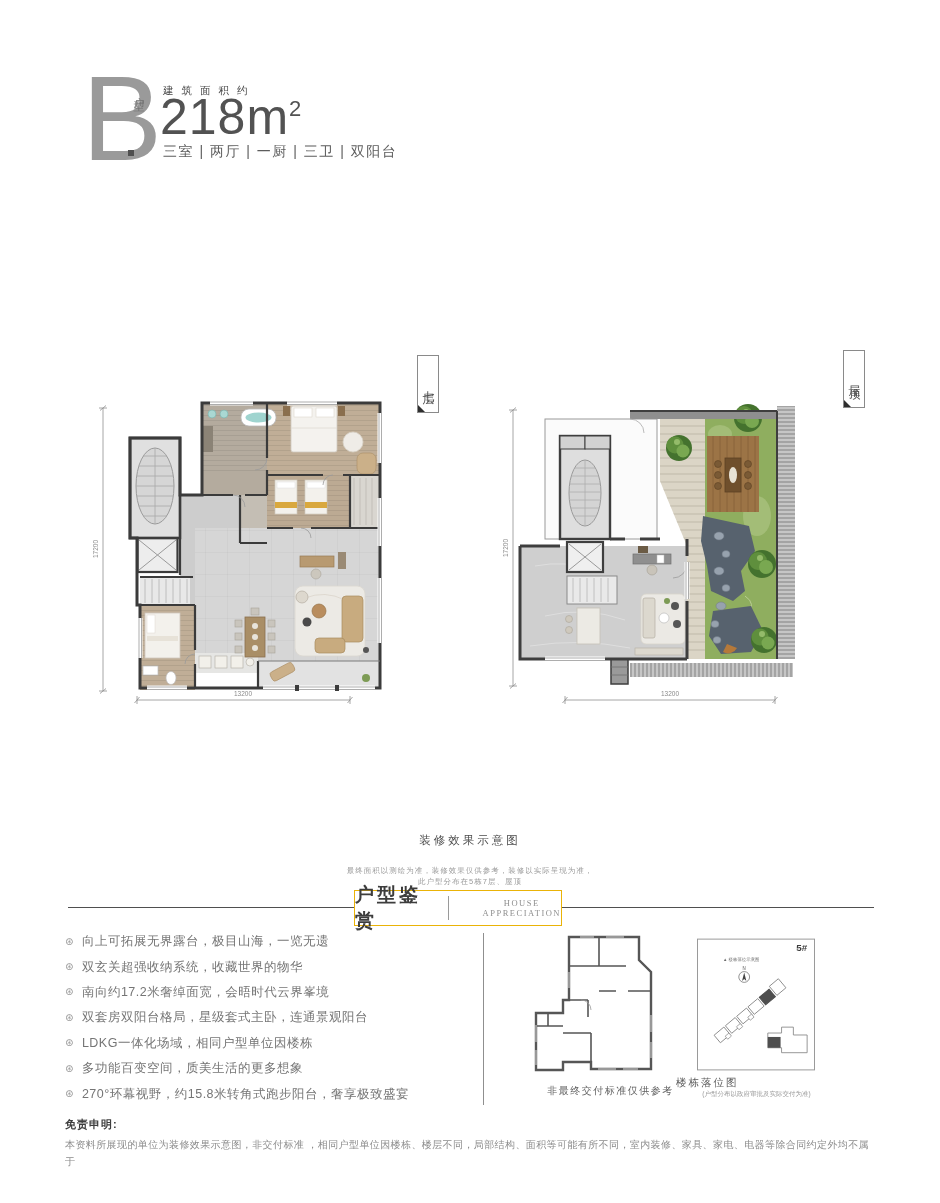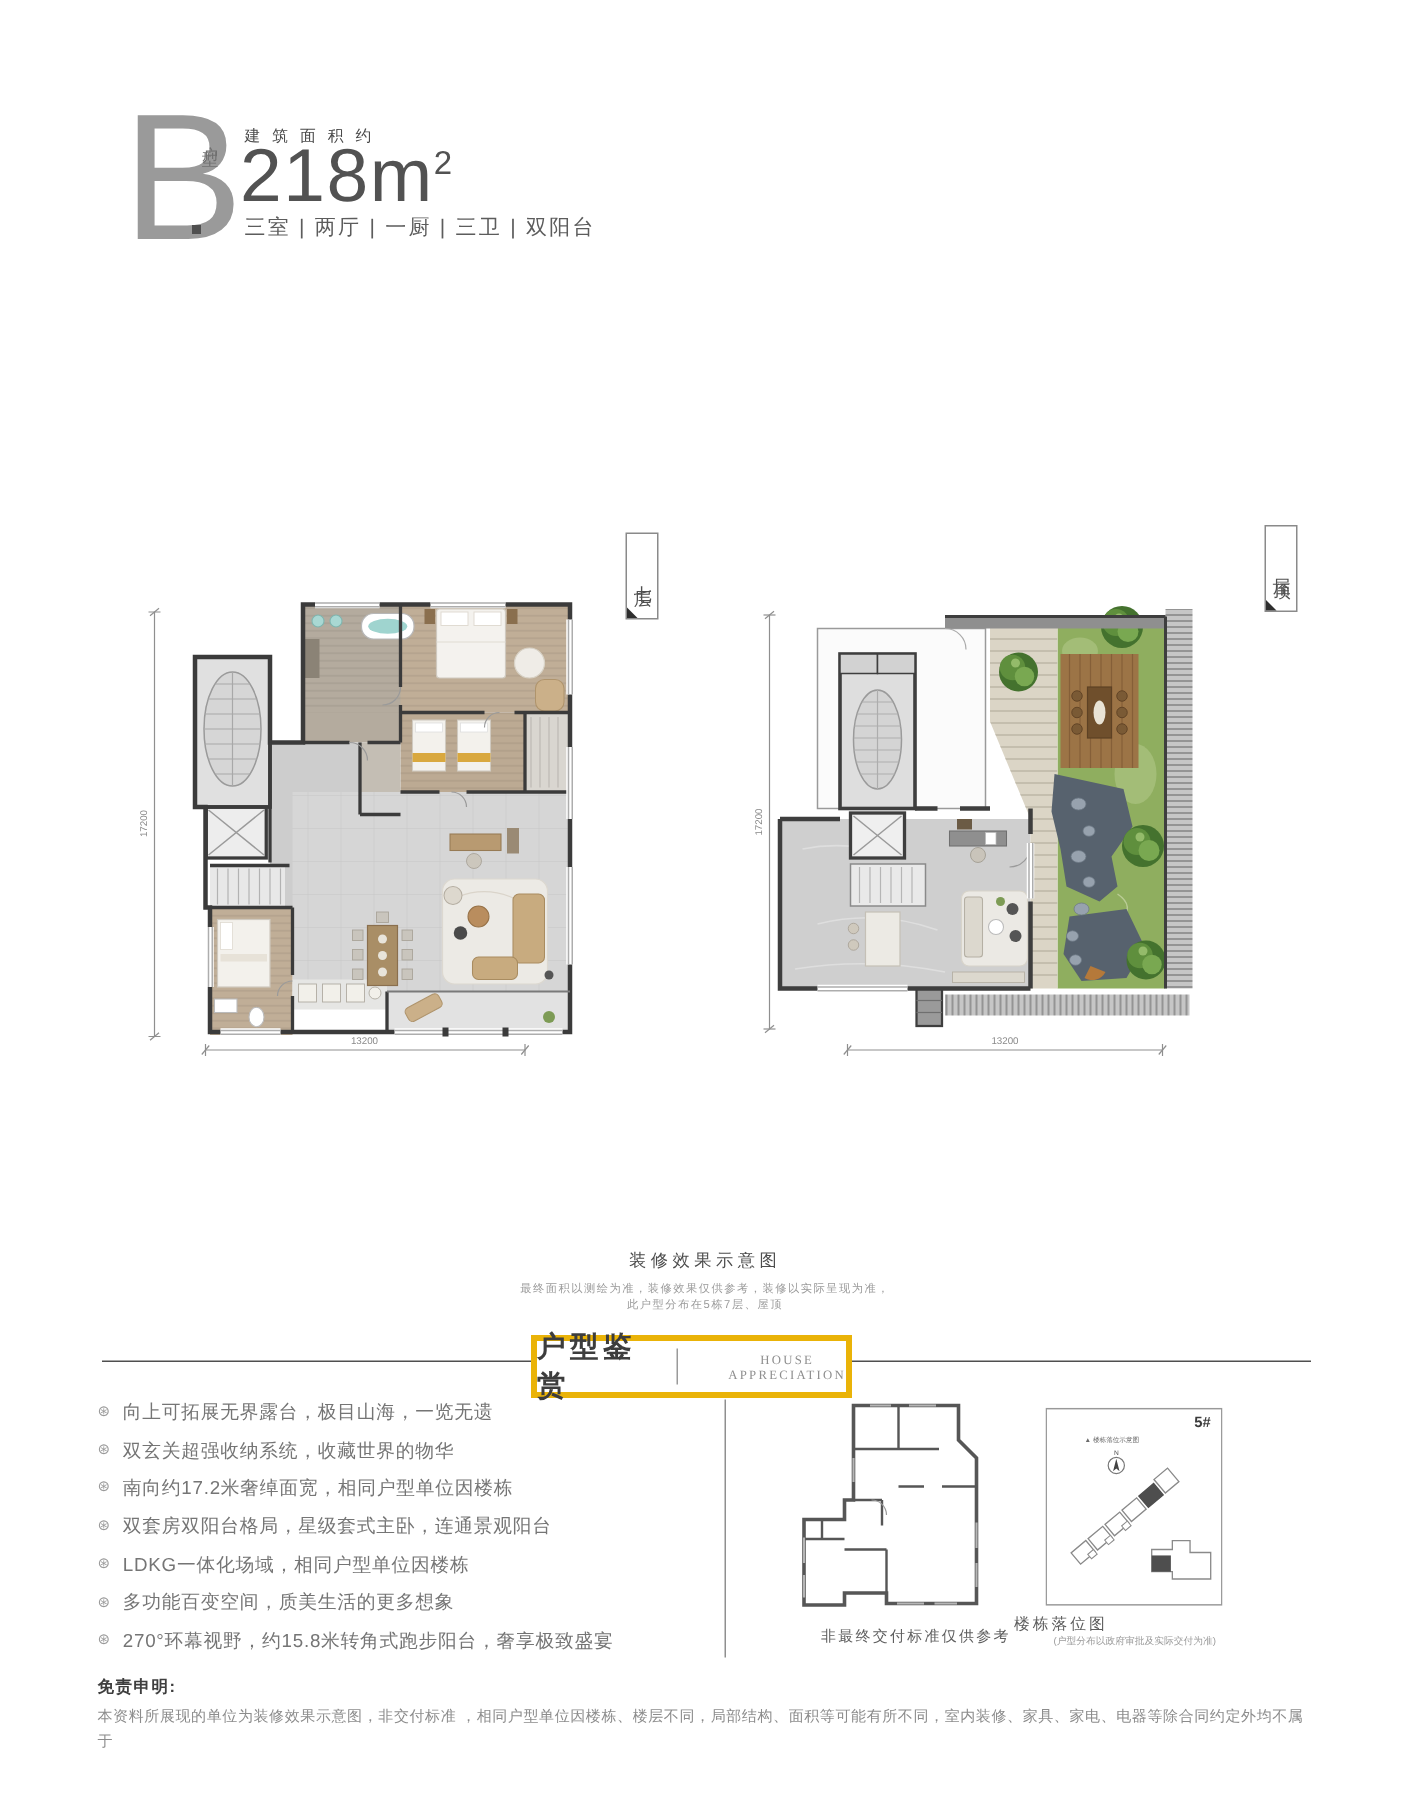--- a/index.html
+++ b/index.html
@@ -20,25 +20,25 @@
   .floor-tag{width:20px;height:56px;border:1px solid #8a8a8a;display:flex;align-items:center;justify-content:center;
              writing-mode:vertical-rl;font-size:12px;letter-spacing:3px;color:#4f4f4f;background:#fff;}
   .floor-tag .corner{position:absolute;left:0;bottom:0;width:0;height:0;
              border-left:7px solid #2e2e2e;border-top:7px solid transparent;}
   #tag-level7{left:417px;top:355px;}
   #tag-roof{left:843px;top:350px;}
 
   
   #render-note{left:170px;top:833px;width:600px;text-align:center;}
   #render-note .t{font-size:11.5px;letter-spacing:3px;color:#4c4c4c;}
-  #render-note .s{font-size:7.5px;line-height:11px;color:#9b9b9b;letter-spacing:1px;margin-top:5px;}
+  #render-note .s{font-size:7.5px;line-height:11px;color:#9b9b9b;letter-spacing:1px;margin-top:17px;}
 
   
   #sec-line{left:68px;top:907px;width:806px;border-top:1px solid #4f4f4f;height:0;}
-  #sec-box{left:354px;top:890px;width:206px;height:34px;background:#fff;border:4px solid #eab308;
+  #sec-box{left:354px;top:890px;width:206px;height:34px;background:#fff;border:1px solid #eab308;
            display:flex;align-items:center;justify-content:center;}
   #sec-box .cn{font-family:"Liberation Serif","DejaVu Serif",serif;font-size:19px;font-weight:bold;color:#3d3d3d;letter-spacing:3px;}
   #sec-box .vdiv{width:1px;height:24px;background:#9a9a9a;margin:0 9px 0 7px;}
   #sec-box .en{font-family:"Liberation Serif","DejaVu Serif",serif;font-size:8.5px;color:#8f8f8f;
                letter-spacing:1.5px;line-height:10px;text-align:center;margin-left:25px;}
 
   
   #features{left:65px;top:929px;width:412px;list-style:none;margin:0;padding:0;}
   #features li{height:25.4px;display:flex;align-items:center;font-size:12.5px;color:#757575;letter-spacing:0.5px;}
   #features .blt{color:#9a9a9a;font-size:10px;margin-right:8px;line-height:1;}
@@ -538,21 +538,21 @@
     <li>
         <span class="blt">⊛</span>
         <span>向上可拓展无界露台，极目山海，一览无遗</span>
       </li>
     <li>
         <span class="blt">⊛</span>
         <span>双玄关超强收纳系统，收藏世界的物华</span>
       </li>
     <li>
         <span class="blt">⊛</span>
-        <span>南向约17.2米奢绰面宽，相同户型单位因楼栋</span>
+        <span>南向约17.2米奢绰面宽，会晤时代云界峯境</span>
       </li>
     <li>
         <span class="blt">⊛</span>
         <span>双套房双阳台格局，星级套式主卧，连通景观阳台</span>
       </li>
     <li>
         <span class="blt">⊛</span>
         <span>LDKG一体化场域，相同户型单位因楼栋</span>
       </li>
     <li>

